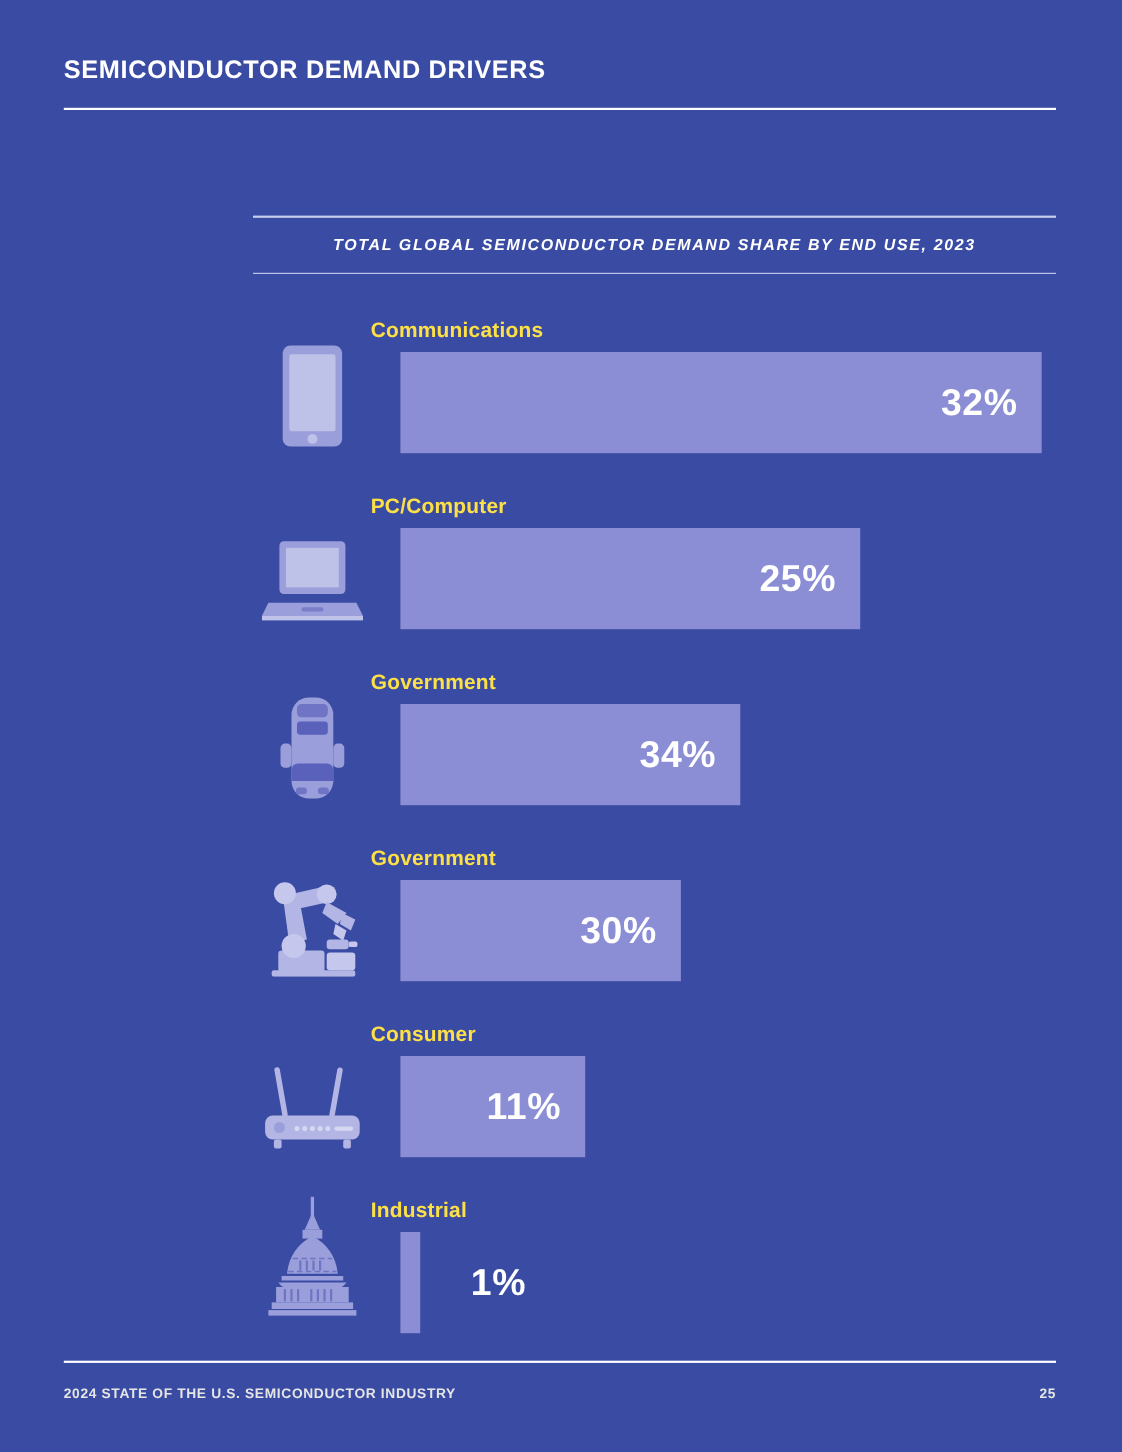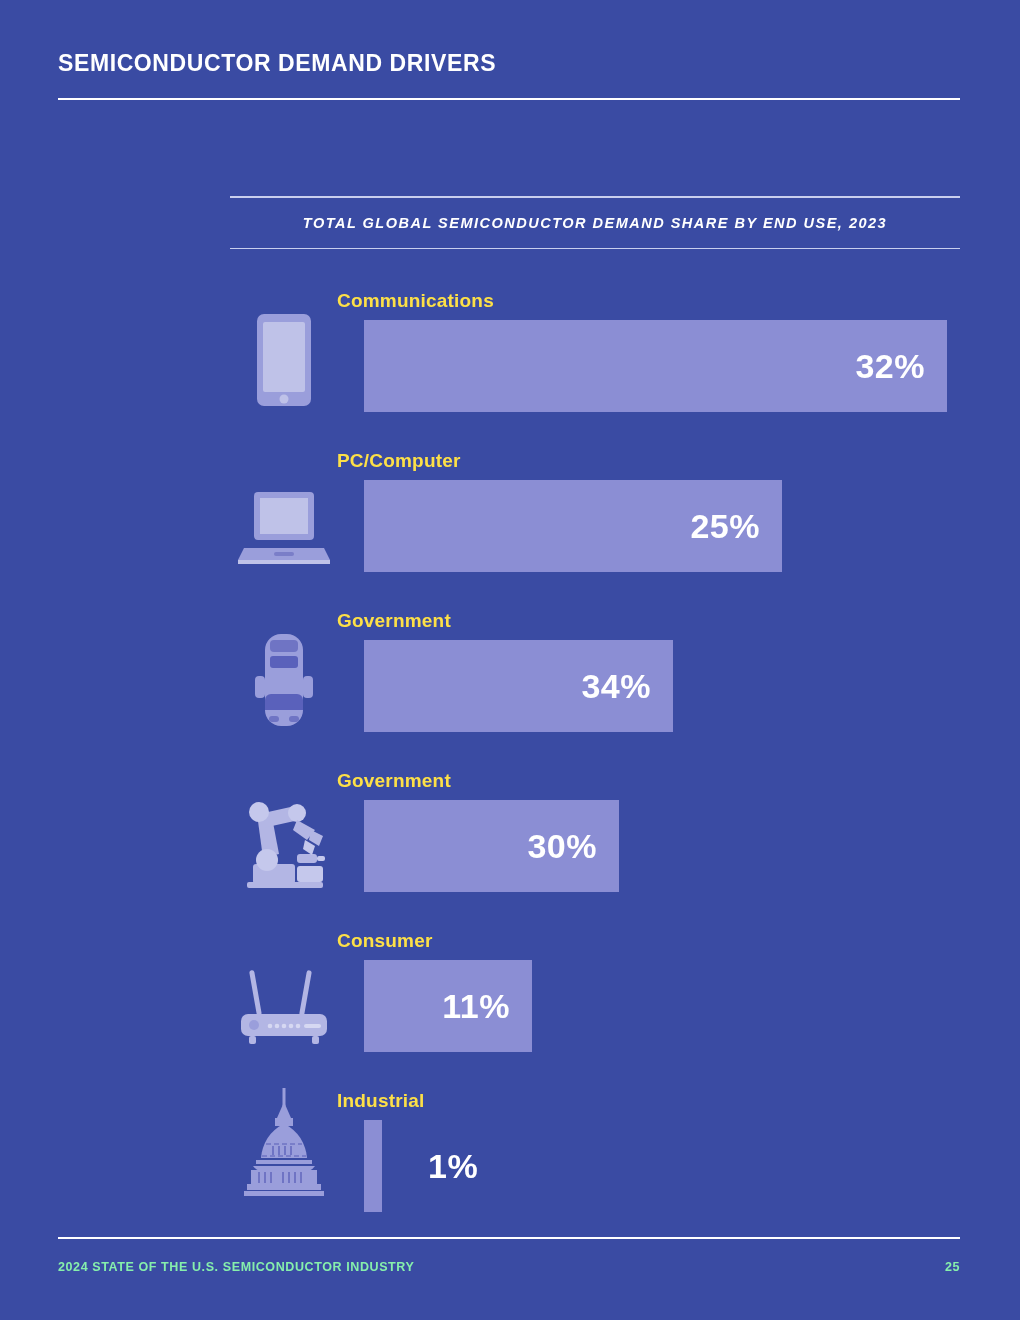--- a/index.html
+++ b/index.html
@@ -144,21 +144,21 @@
     background: #ffffff;
     width: 902px;
   }
   .footer-bar {
     display: flex;
     justify-content: space-between;
     align-items: center;
     margin-top: 21px;
   }
   .footer-text, .footer-page {
-    color: #86efac;
+    color: #e5e5e5;
     font-size: 12.5px;
     font-weight: bold;
     letter-spacing: 0.6px;
     text-transform: uppercase;
   }
 </style>
 </head>
 <body>
 
 <div class="page-header">

